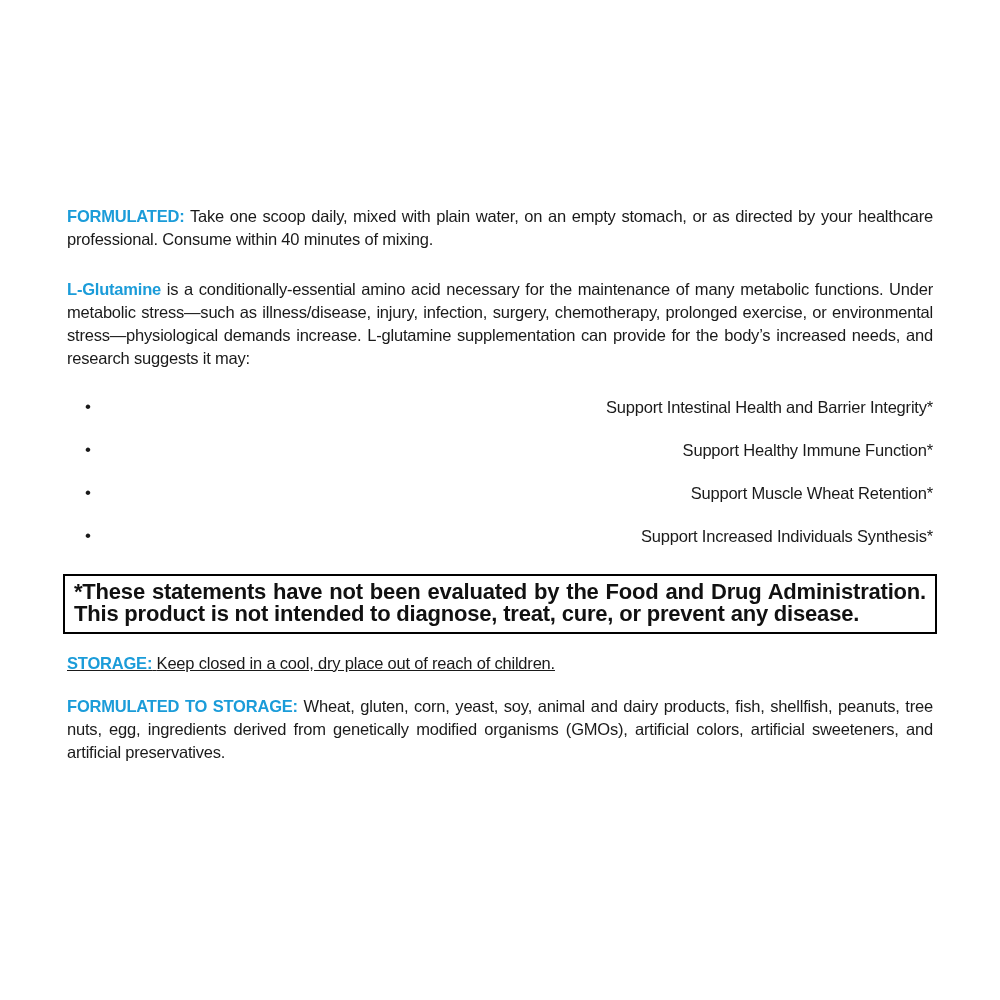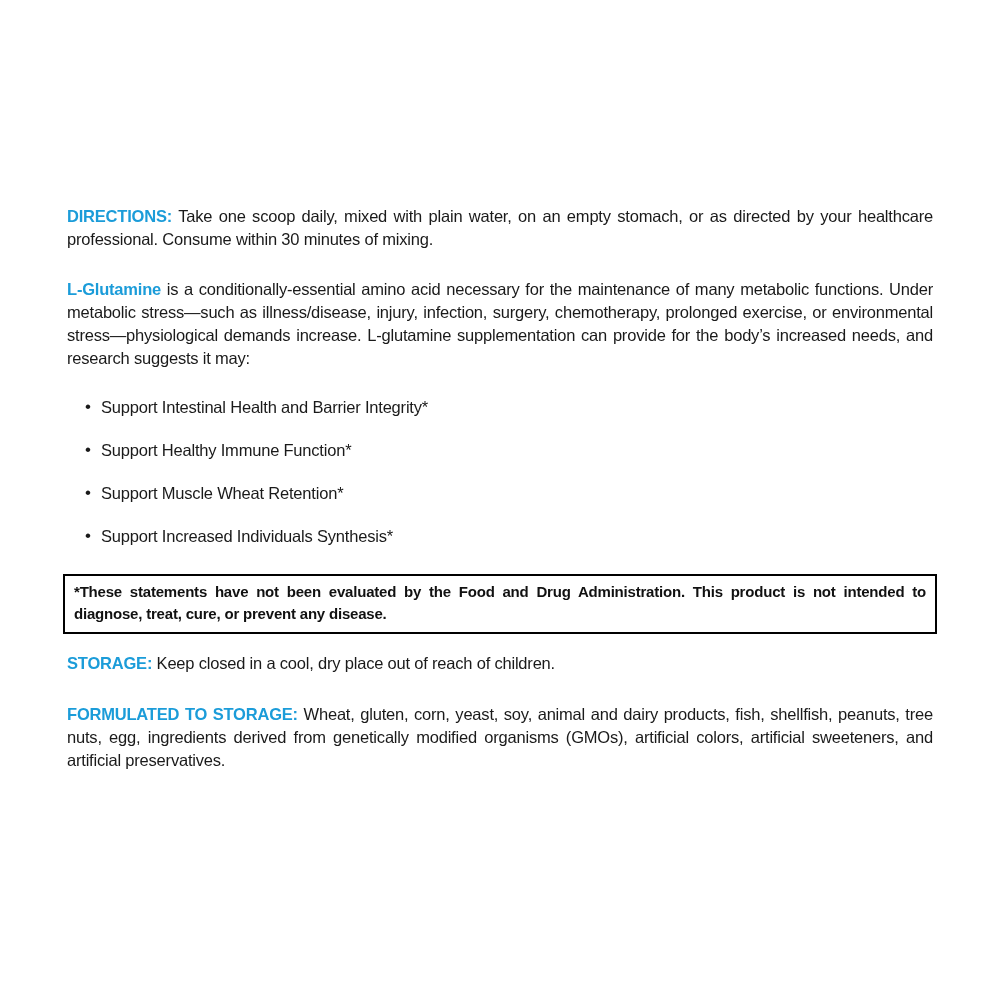--- a/index.html
+++ b/index.html
@@ -30,20 +30,21 @@
     letter-spacing: -0.2px;
   }
   .label {
     font-weight: bold;
     color: #1b9cd9;
   }
   ul.benefits {
     list-style: none;
     margin: 14px 0 27px 0;
     padding: 0 0 0 18px;
+    text-align: right;
   }
   ul.benefits li {
     position: relative;
     padding-left: 16px;
     margin-bottom: 22px;
     font-size: 16.5px;
     line-height: 21px;
     letter-spacing: -0.2px;
   }
   ul.benefits li::before {
@@ -51,41 +52,42 @@
     position: absolute;
     left: 0;
     top: -1px;
     font-size: 17px;
     color: #1a1a1a;
   }
   .disclaimer-box {
     border: 2px solid #000000;
     margin: 0 -4px 18px -4px;
     padding: 5px 9px 7px 9px;
-    font-size: 15px;
+    font-size: 22px;
     line-height: 22px;
     font-weight: bold;
     text-align: justify;
     letter-spacing: -0.2px;
     color: #111111;
   }
   p.para.storage {
-    margin-bottom: 28px;
+    margin-bottom: 20px;
+    text-decoration: underline;
   }
   p.para.last {
     margin-bottom: 0;
   }
 </style>
 </head>
 <body>
 
 <div class="page">
   <div class="content">
 
-    <p class="para"><span class="label">DIRECTIONS:</span> <span>Take one scoop daily, mixed with plain water, on an empty stomach, or as directed by your healthcare professional. Consume within 30 minutes of mixing.</span></p>
+    <p class="para"><span class="label">FORMULATED:</span> <span>Take one scoop daily, mixed with plain water, on an empty stomach, or as directed by your healthcare professional. Consume within 40 minutes of mixing.</span></p>
 
 
     <p class="para"><span class="label">L-Glutamine</span> <span>is a conditionally-essential amino acid necessary for the maintenance of many metabolic functions. Under metabolic stress—such as illness/disease, injury, infection, surgery, chemotherapy, prolonged exercise, or environmental stress—physiological demands increase. L-glutamine supplementation can provide for the body’s increased needs, and research suggests it may:</span></p>
 
     <ul class="benefits">
       <li>Support Intestinal Health and Barrier Integrity*</li>
       <li>Support Healthy Immune Function*</li>
       <li>Support Muscle Wheat Retention*</li>
       <li>Support Increased Individuals Synthesis*</li>
     </ul>

